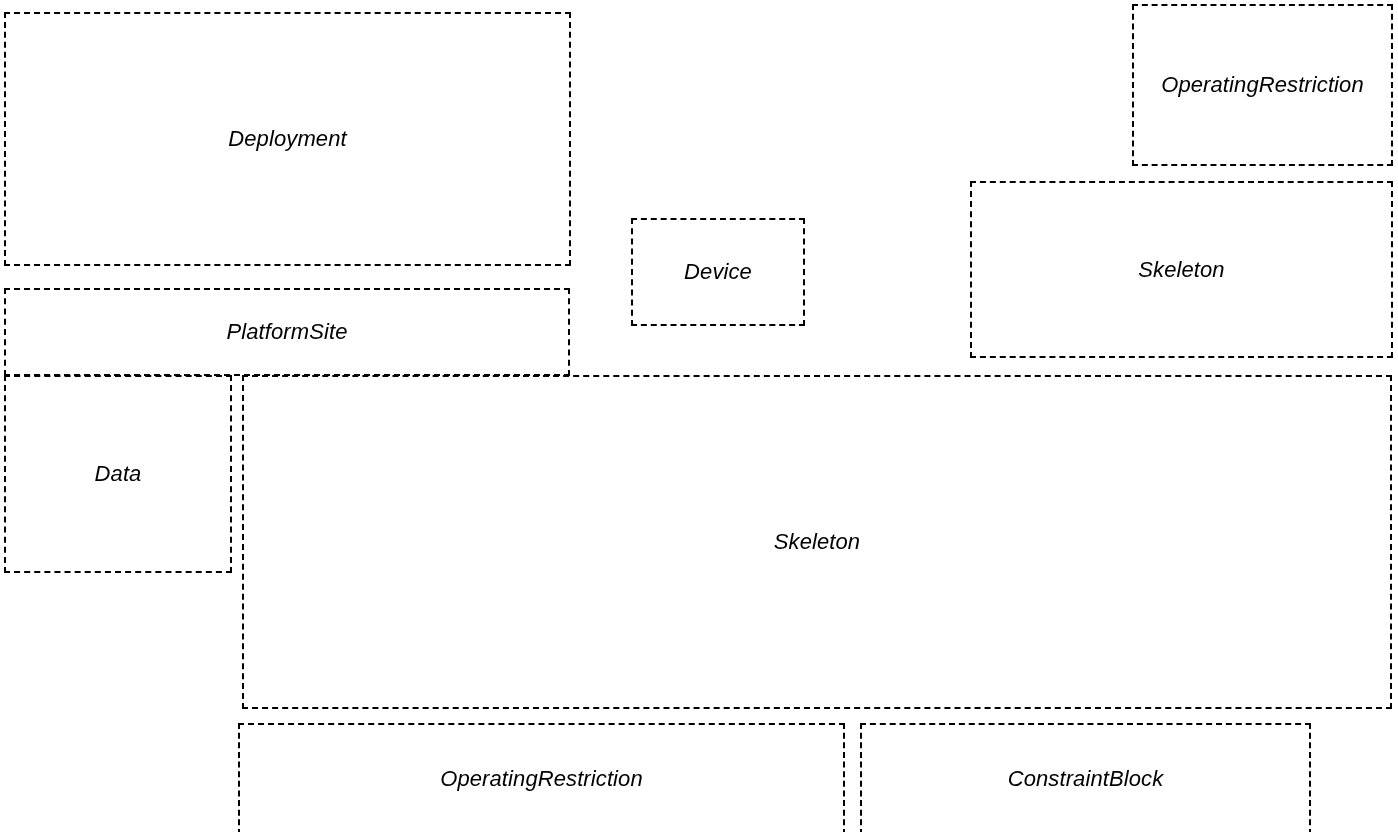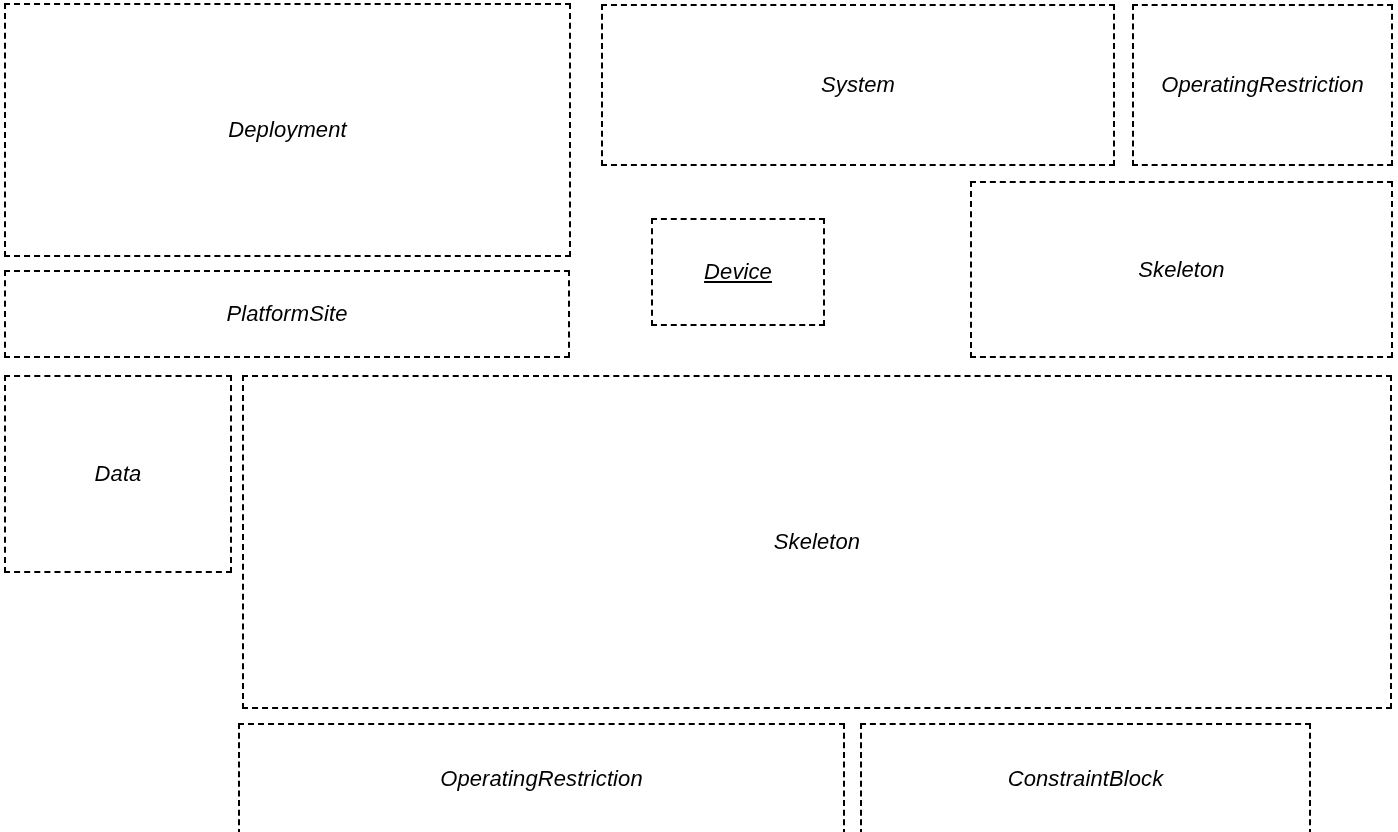--- a/index.html
+++ b/index.html
@@ -32,43 +32,40 @@
     font-style: italic;
     font-weight: 400;
     font-size: 22px;
     line-height: 1;
     color: #000000;
     letter-spacing: 0.1px;
     white-space: nowrap;
     text-align: center;
   }
   
-  .n-deployment            { left: 4px;    top: 3px;   width: 567px;  height: 254px; }
+  .n-deployment            { left: 4px;    top: 12px;   width: 567px;  height: 254px; }
   .n-system                { left: 601px;  top: 4px;   width: 514px;  height: 162px; }
   .n-operatingrestriction  { left: 1132px; top: 4px;   width: 261px;  height: 162px; }
-  .n-device                { left: 651px;  top: 218px; width: 174px;  height: 108px; text-decoration: underline; }
+  .n-device                { left: 631px;  top: 218px; width: 174px;  height: 108px; }
   .n-process               { left: 970px;  top: 181px; width: 423px;  height: 177px; }
-  .n-platformsite          { left: 4px;    top: 270px; width: 566px;  height: 88px; justify-content: center;  }
+  .n-platformsite          { left: 4px;    top: 288px; width: 566px;  height: 88px; justify-content: center;  }
   .n-data                  { left: 4px;    top: 375px; width: 228px;  height: 198px; }
   .n-skeleton              { left: 242px;  top: 375px; width: 1150px; height: 334px; }
   .n-measuringcapability   { left: 238px;  top: 723px; width: 607px;  height: 112px; }
   .n-constraintblock       { left: 860px;  top: 723px; width: 451px;  height: 112px; }
 </style>
 </head>
 <body>
 
 <div id="canvas">
 
   <div class="node n-deployment">
     <span class="node-label">Deployment</span>
   </div>
 
-  <div class="node n-system">
-    <span class="node-label">System</span>
-  </div>
 
   <div class="node n-operatingrestriction">
     <span class="node-label">OperatingRestriction</span>
   </div>
 
   <div class="node n-device">
     <span class="node-label">Device</span>
   </div>
 
   <div class="node n-process">

